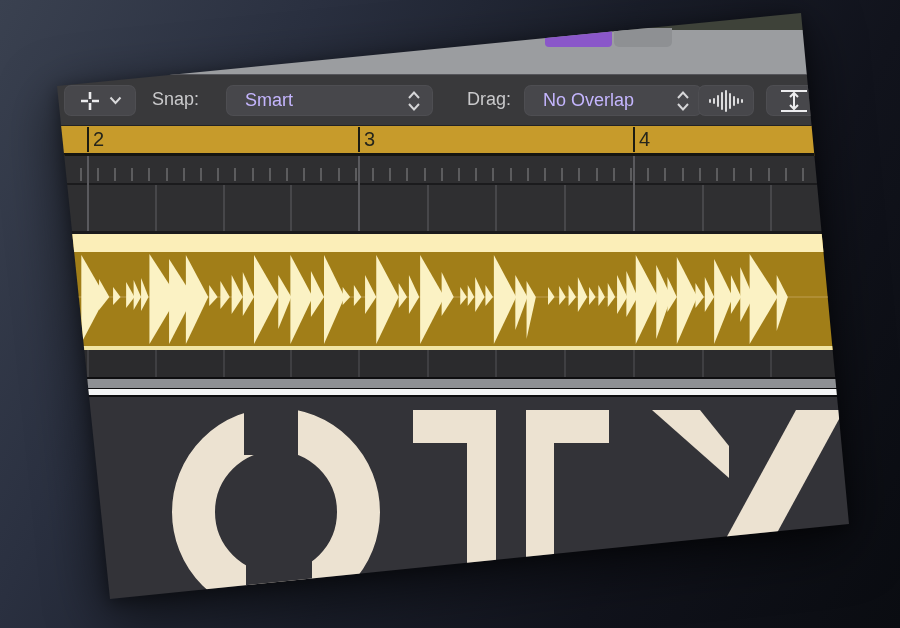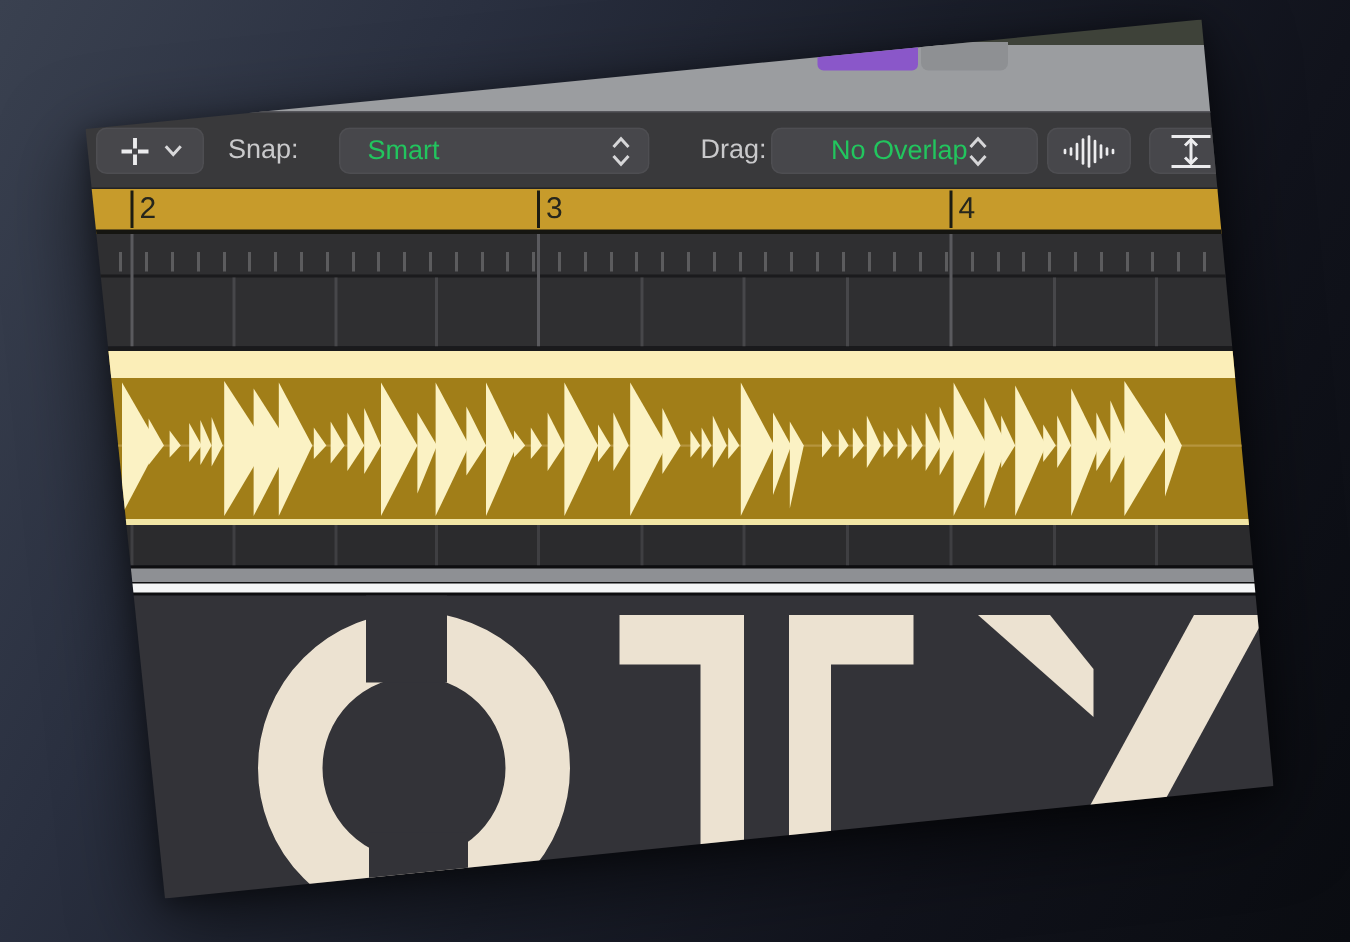--- a/index.html
+++ b/index.html
@@ -23,22 +23,22 @@
 
   
   .toolbar{top:74px;height:50px;background:#39393b;border-top:1px solid #55555a;border-bottom:2px solid #232325;}
   .tb-btn{position:absolute;top:10px;height:31px;background:#47474b;border-radius:7px;display:flex;align-items:center;justify-content:center;box-shadow:inset 0 0 0 1px rgba(255,255,255,.04);}
   .tool-btn{left:34px;width:72px;gap:8px;}
   .tb-label{position:absolute;top:14px;font-size:18px;color:#c9c9cb;}
   .snap-label{left:122px;}
   .drag-label{left:425px;margin-left:12px;}
   .dropdown{justify-content:space-between;padding:0 12px 0 19px;box-sizing:border-box;}
   .snap-dd{left:196px;width:207px;}
-  .drag-dd{left:484px;width:178px;justify-content:center;}
-  .dd-value{font-size:18px;color:#22c55e;}
+  .drag-dd{left:494px;width:178px;}
+  .dd-value{font-size:18px;color:#c4b5fd;}
   .wave-btn{left:668px;width:56px;}
   .vzoom-btn{left:736px;width:56px;}
   .icon{display:block;}
 
   
   .ruler{top:126px;height:27px;background:#c79b2b;border-bottom:3px solid #151511;}
   .bar-tick{position:absolute;top:1px;width:2px;height:25px;background:#1c1c12;}
   .bar-num{position:absolute;top:2px;font-size:20px;color:#26261c;}
 
   

